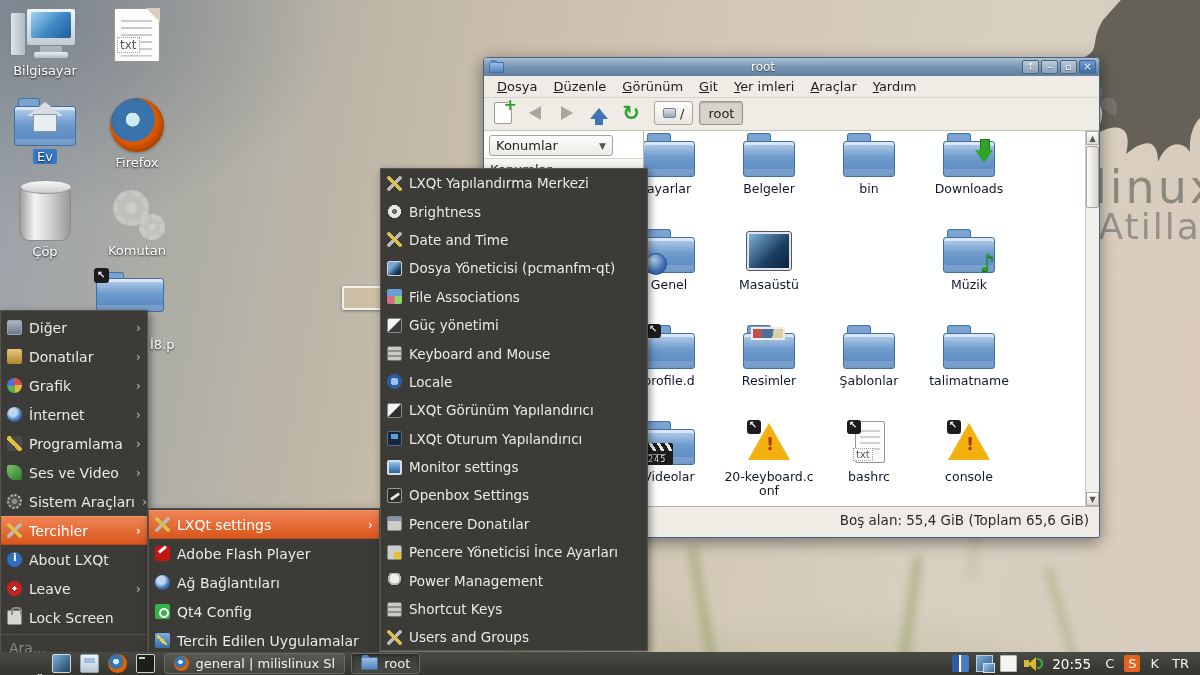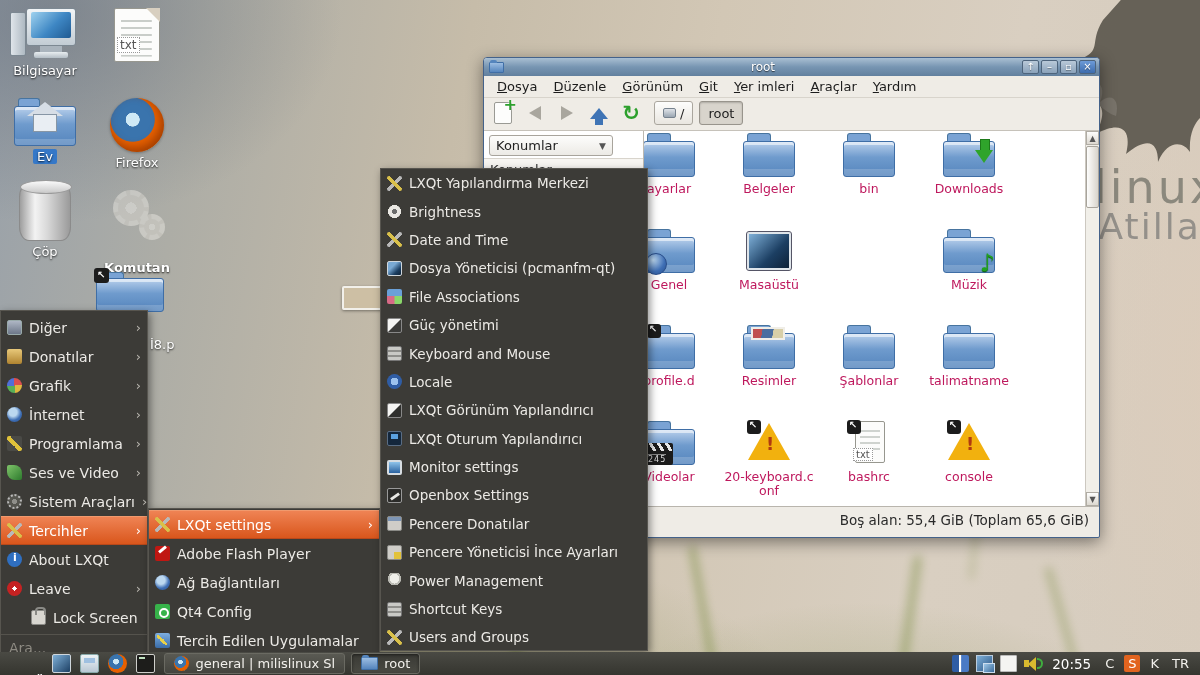--- a/index.html
+++ b/index.html
@@ -139,21 +139,21 @@
   .combo { display:flex; align-items:center; justify-content:space-between; margin:4px 5px 2px; width:124px; height:21px; padding:0 6px;
     border:1px solid #a8a49c; border-radius:3px; background:linear-gradient(#fdfdfc,#eceae5); font-size:13px; color:#222; }
   .combo .car { font-size:9px; color:#555; }
   .side-head { height:21px; line-height:21px; padding-left:6px; font-size:13px; color:#333; border-top:1px solid #d8d4cc; border-bottom:1px solid #d8d4cc; background:#f7f5f1; }
   #filearea { position:relative; flex:1; background:#fff; overflow:hidden; }
   #scrollbar { position:absolute; right:0; top:0; bottom:0; width:14px; background:#f1efe9; border-left:1px solid #ccc8c0; }
   #scrollbar .sarr { position:absolute; left:0; width:13px; height:14px; font-size:8px; color:#555; text-align:center; line-height:14px; background:linear-gradient(#fdfdfc,#dcd8d0); border:1px solid #b0aca4; }
   #scrollbar .thumb { position:absolute; left:0; top:15px; width:13px; height:62px; background:linear-gradient(90deg,#fdfdfc,#d8d4cc); border:1px solid #a8a49c; border-radius:2px; }
   
   .fcell { position:absolute; width:100px; text-align:center; }
-  .fcell .fname { margin-top:3px; font-size:12.5px; color:#be185d; line-height:1.15; word-break:break-all; padding:0 3px; }
+  .fcell .fname { margin-top:3px; font-size:12.5px; color:#0f172a; line-height:1.15; word-break:break-all; padding:0 3px; }
   .ficon { position:relative; width:56px; height:46px; margin:0 auto; }
   .ficon .layer { display:none; }
   [class*="ic-folder"] .l-ftab { display:block; position:absolute; left:6px; top:0; width:24px; height:10px; background:#7aa3d4; border:1px solid #47749f; border-bottom:none; border-radius:3px 3px 0 0; }
   [class*="ic-folder"] .l-fbody { display:block; position:absolute; left:2px; top:8px; right:2px; bottom:2px; background:linear-gradient(#b9d0ec,#6f9bcd 45%,#5585bd); border:1px solid #3f6ea6; border-radius:3px; box-shadow:inset 0 3px 0 rgba(255,255,255,.55), inset 0 -7px 0 rgba(255,255,255,.18); }
   .ic-desktop .l-screen { display:block; position:absolute; left:6px; top:3px; right:6px; bottom:5px; background:linear-gradient(135deg,#7fb0d8 0%,#1c3f63 60%,#0d2238 100%); border:2px solid #dfe5ea; outline:1px solid #556; border-radius:2px; }
   .ic-text-link .l-page { display:block; position:absolute; left:14px; top:0; width:30px; height:42px; background:#fcfcfb; border:1px solid #97978f; border-radius:2px;
     background-image:repeating-linear-gradient(#fcfcfb 0 4px,#cfd3cf 4px 6px); background-size:20px 26px; background-repeat:no-repeat; background-position:4px 4px; }
   .ic-text-link .l-txt { display:block; position:absolute; left:12px; bottom:6px; font-size:10px; color:#555; border:1px dotted #999; background:#fff; padding:0 2px; }
   [class*="warning"] .l-warn { display:block; position:absolute; left:50%; top:2px; transform:translateX(-50%); width:0; height:0; border-left:21px solid transparent; border-right:21px solid transparent; border-bottom:37px solid #f2b10e; }
   [class*="warning"] .l-warn::after { content:"!"; position:absolute; left:-3px; top:10px; color:#b03a10; font-size:18px; font-weight:bold; }
@@ -248,21 +248,21 @@
   </div>
   <div class="dicon" style="left:-3px;top:183px;">
     <div class="dart i-trash"></div>
     <div class="dlbl">Çöp</div>
   </div>
   <div class="dicon" style="left:87px;top:188px;width:100px;">
     <div class="dart i-gears">
         <div class="gear g1"></div>
         <div class="gear g2"></div>
       </div>
-    <div class="dlbl" style="margin-top:18px;font-weight:bold;">Komutan</div>
+    <div class="dlbl" style="margin-top:1px;">Komutan</div>
   </div>
 
   <div class="fold" style="position:absolute;left:96px;top:272px;width:68px;height:40px;">
     <div class="ftab"></div>
       <div class="fbody"></div>
     <div style="position:absolute;left:-2px;top:-4px;width:15px;height:15px;background:#1c1c1c;border-radius:3px;color:#fff;font-size:10px;font-weight:bold;text-align:center;line-height:14px;">↖</div>
   </div>
   <div class="i-photo" style="position:absolute;left:342px;top:286px;"></div>
   <div style="position:absolute;left:150px;top:337px;font-size:13px;color:#fff;text-shadow:0 1px 2px rgba(0,0,0,.8);z-index:41;">İ8.p</div>
 
@@ -538,21 +538,21 @@
         <span>About LXQt</span>
         <span class="sub" style="visibility: hidden;">›</span>
       </div>
 
       <div class="mitem" style="height:29px;">
         <span class="mi ic-leave mi-leave"></span>
         <span>Leave</span>
         <span class="sub">›</span>
       </div>
 
-      <div class="mitem" style="height:29px;margin-left:24px;">
+      <div class="mitem" style="height:29px;">
         <span class="mi ic-lock mi-lock"></span>
         <span>Lock Screen</span>
         <span class="sub" style="visibility: hidden;">›</span>
       </div>
 
     <div class="msep"></div>
     <div class="msearch">Ara...</div>
   </div>
 
   <div class="menu" id="prefsmenu" style="left:148px;top:508px;width:232px;height:147px;padding-top:1px;">

